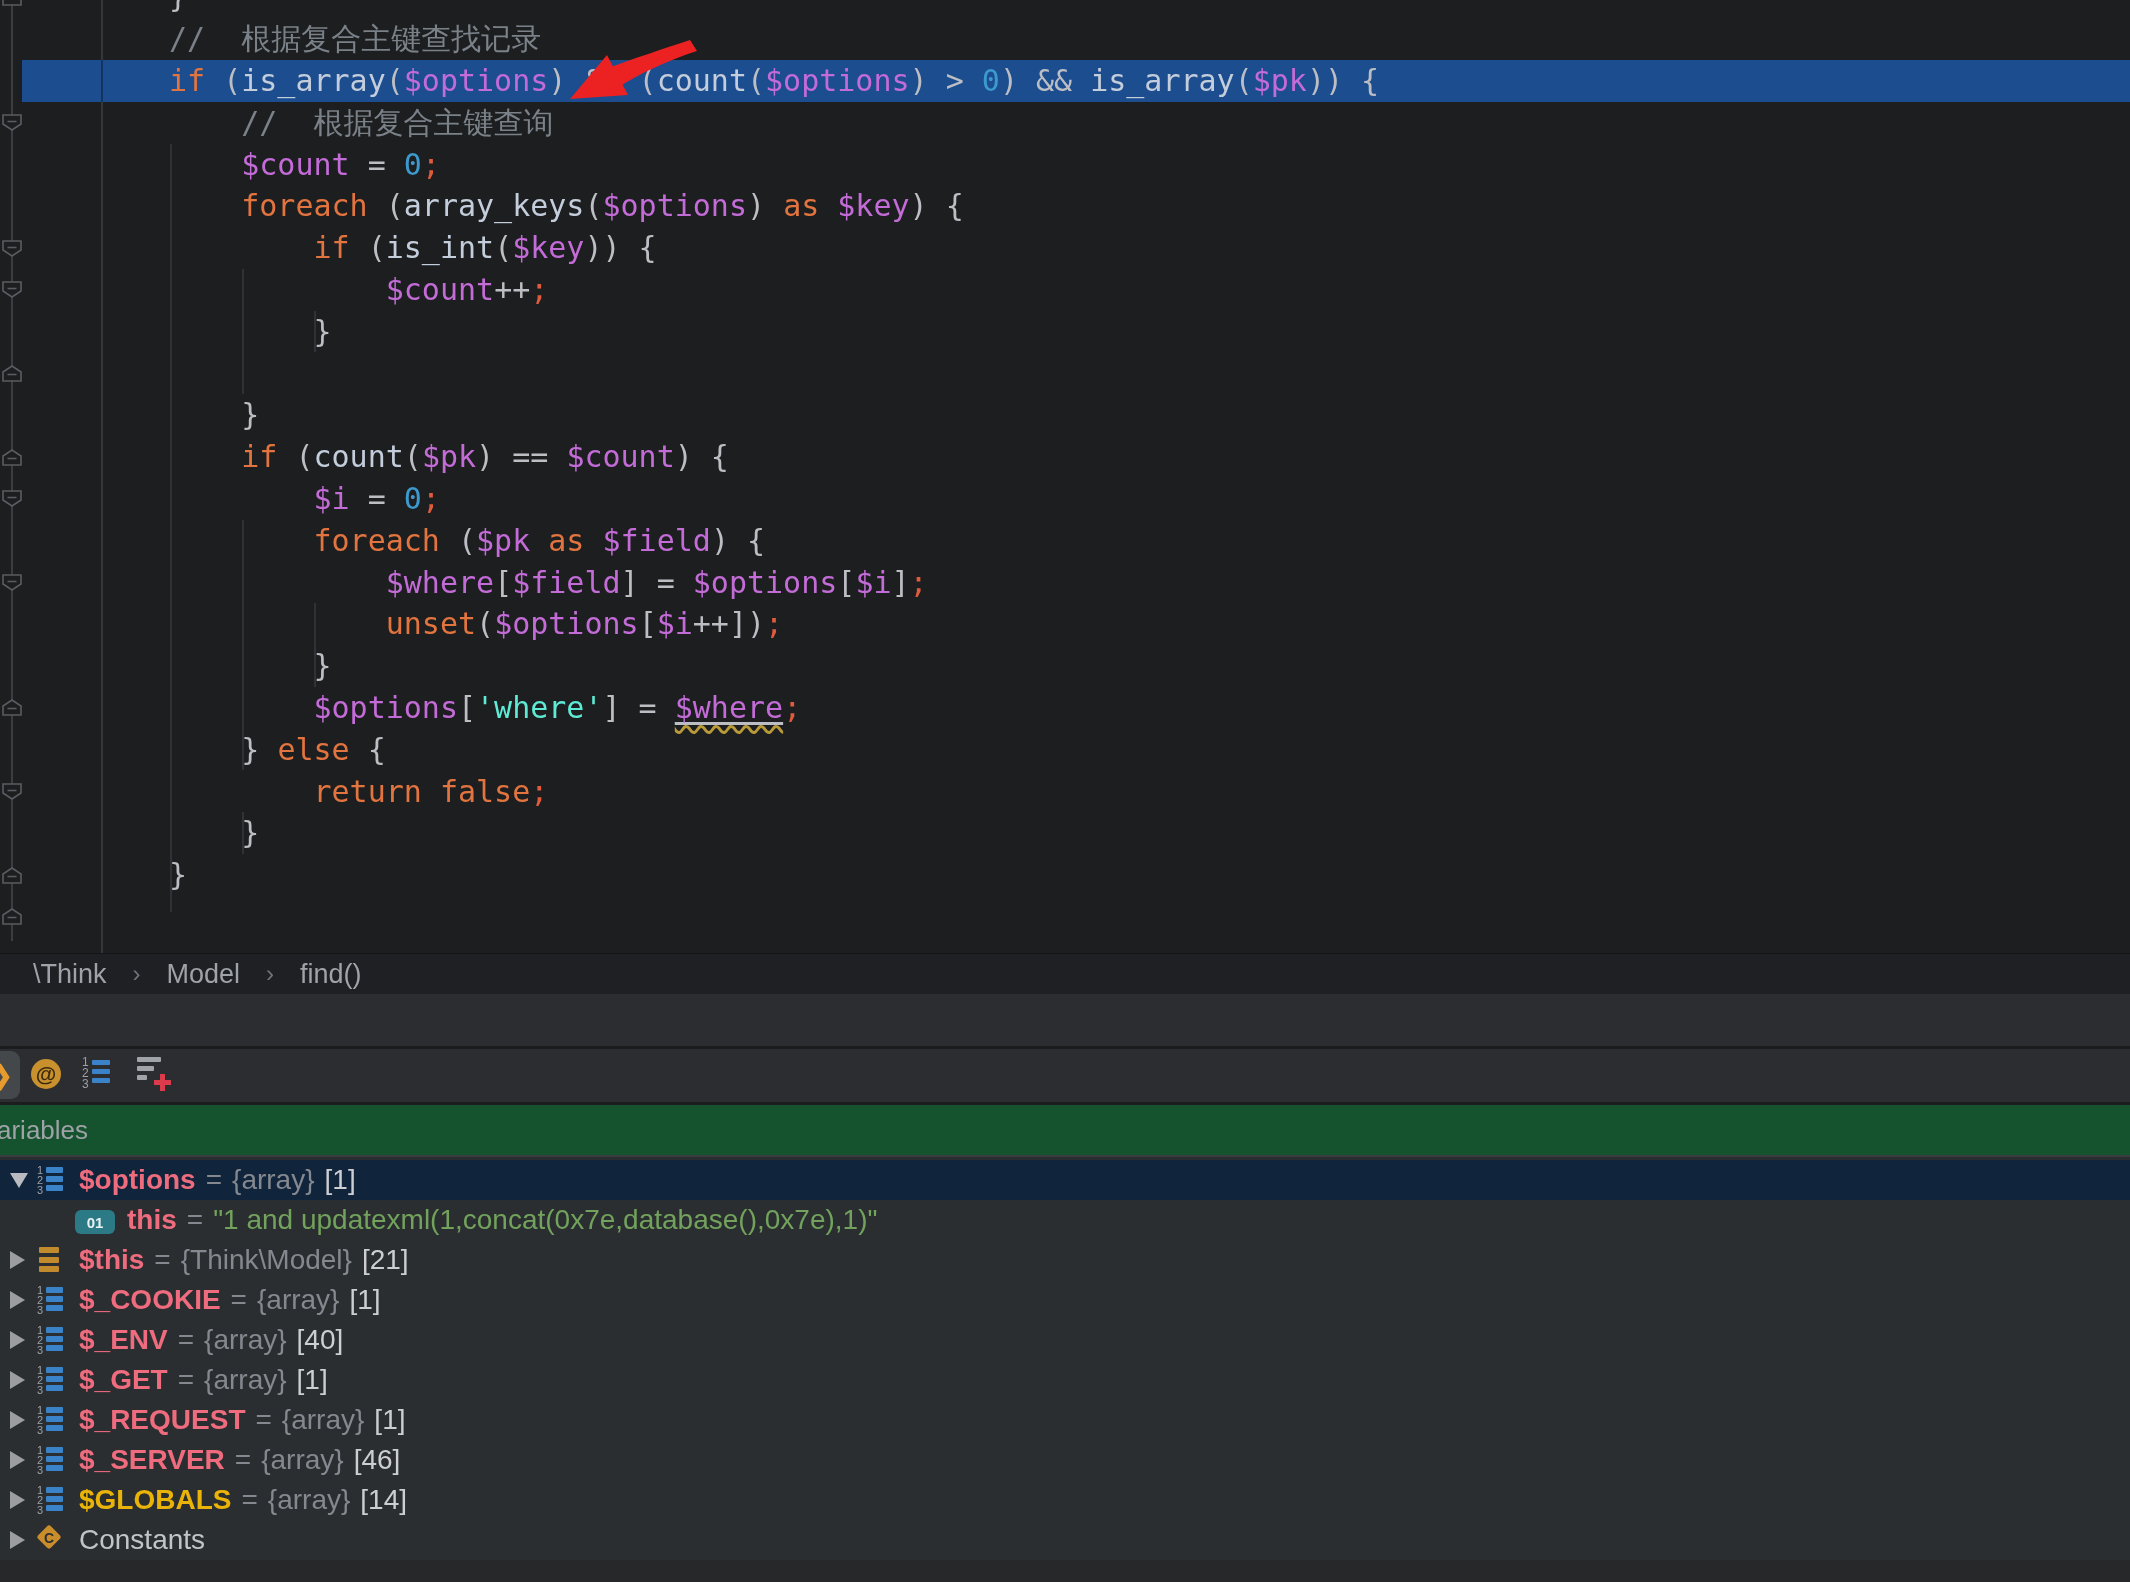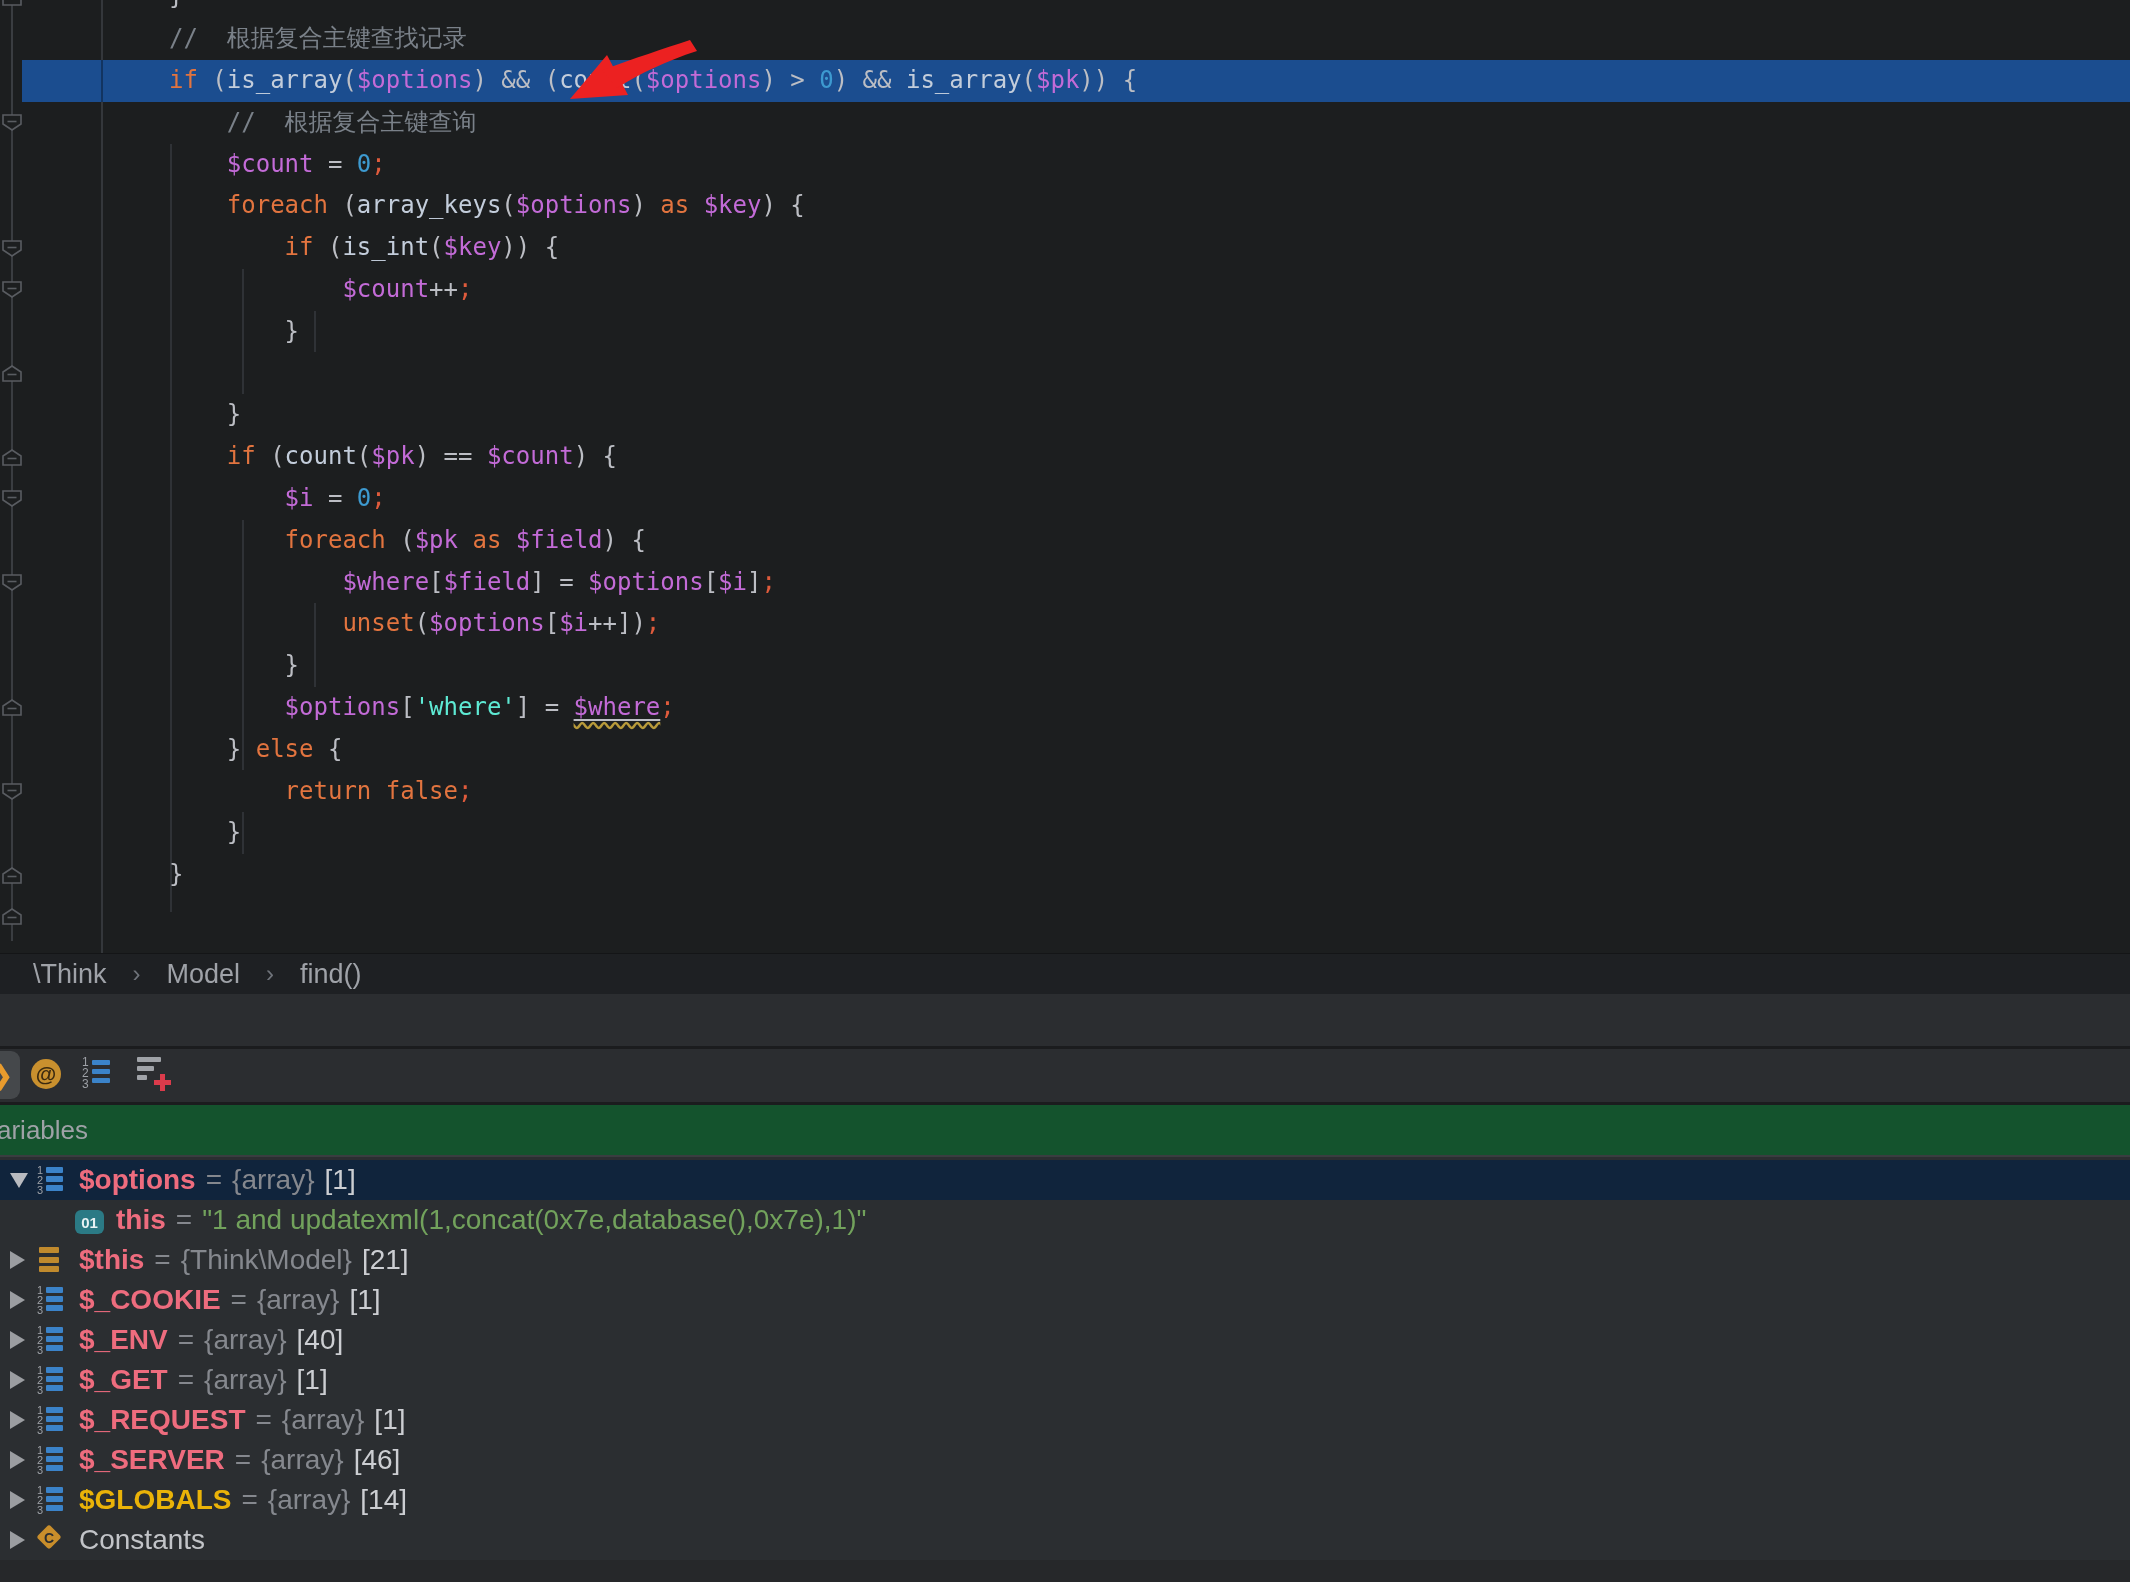--- a/index.html
+++ b/index.html
@@ -7,21 +7,21 @@
 
   
   .editor{position:absolute;left:0;top:0;width:2130px;height:953px;background:#1C1E1F;overflow:hidden;}
   .gutter-sep{position:absolute;left:101px;top:0;width:2px;height:953px;background:#34373B;z-index:1;}
   .gutter-sep-over{position:absolute;left:101px;top:60px;width:2px;height:42px;background:rgba(0,0,0,.32);z-index:3;}
   .fold-line{position:absolute;left:11px;top:0;width:2px;height:941px;background:#3A3D41;z-index:2;}
   .exec-line{position:absolute;left:22px;top:60px;right:0;height:41.8px;background:#1B4D8F;z-index:2;}
   .guide{position:absolute;width:1.5px;background:#2F3236;z-index:2;}
   #code-lines{position:absolute;left:0;top:-23.6px;right:0;z-index:4;}
   .cl{height:41.8px;line-height:41.8px;white-space:pre;padding-left:169px;
-      font-family:"DejaVu Sans Mono",monospace;font-size:24px;color:#BCBEC4;}
+      font-family:"DejaVu Sans Mono",monospace;font-size:30px;color:#BCBEC4;}
   .tk-p{color:#BCBEC4;}
   .tk-k{color:#E2743F;}
   .tk-sc{color:#DF5B3C;}
   .tk-v{color:#C36BD7;}
   .tk-n{color:#3D9AD0;}
   .tk-f{color:#C3CDDB;}
   .tk-m{color:#EFA43F;}
   .tk-s{color:#5eead4;margin-top:20px;}
   .tk-c{color:#7A8189;font-family:"DejaVu Sans Mono","DejaVu Sans",monospace,sans-serif;}
   .warn{text-decoration:underline wavy #B89A3A;text-underline-offset:7px;}
@@ -71,21 +71,21 @@
       border-bottom:9px solid transparent;margin:0 12px 0 10px;}
   .tri-down{width:0;height:0;border-top:15px solid #B9BBC0;border-left:9px solid transparent;
       border-right:9px solid transparent;margin:0 9px 0 10px;}
   .tri-spacer{width:37px;}
   .vicon{width:30px;height:28px;position:relative;margin-right:12px;flex:none;}
   .vicon.array .digits{position:absolute;left:0;top:-1px;font-size:11px;line-height:10px;color:#9DA0A6;}
   .vicon.array .bars{position:absolute;left:9px;top:1px;}
   .vicon.array .bars div{width:17px;height:5.5px;background:#3B83C9;border-radius:1px;margin-bottom:3.5px;}
   .vicon.object .bars{position:absolute;left:2px;top:1px;}
   .vicon.object .bars div{width:20px;height:6px;background:#C08A2D;border-radius:1px;margin-bottom:3.5px;}
-  .vicon.string01{background:#2B7A85;border-radius:6px;width:29px;height:24px;top:2px;
+  .vicon.string01{background:#2B7A85;border-radius:6px;width:40px;height:24px;top:2px;
       display:flex;align-items:center;justify-content:center;color:#E8F2F4;font-size:15px;font-weight:bold;}
   .vicon.constants .diamond{position:absolute;left:3px;top:2px;width:18px;height:18px;background:#C98E2B;
       transform:rotate(45deg);border-radius:3px;}
   .vicon.constants .letter{position:absolute;left:0;top:1px;width:24px;text-align:center;
       color:#2B2D30;font-size:14px;font-weight:bold;line-height:22px;}
   .vname{font-weight:bold;}
   .vname.pink{color:#EE6C7E;} .vname.blue{color:#eab308;} .vname.gray{color:#C2C4C8;font-weight:normal;}
   .veq,.vtype{color:#85888E;margin-left:10px;}
   .vcount{color:#CCCED2;margin-left:10px;}
   .vstring{color:#72A25C;margin-left:10px;}

